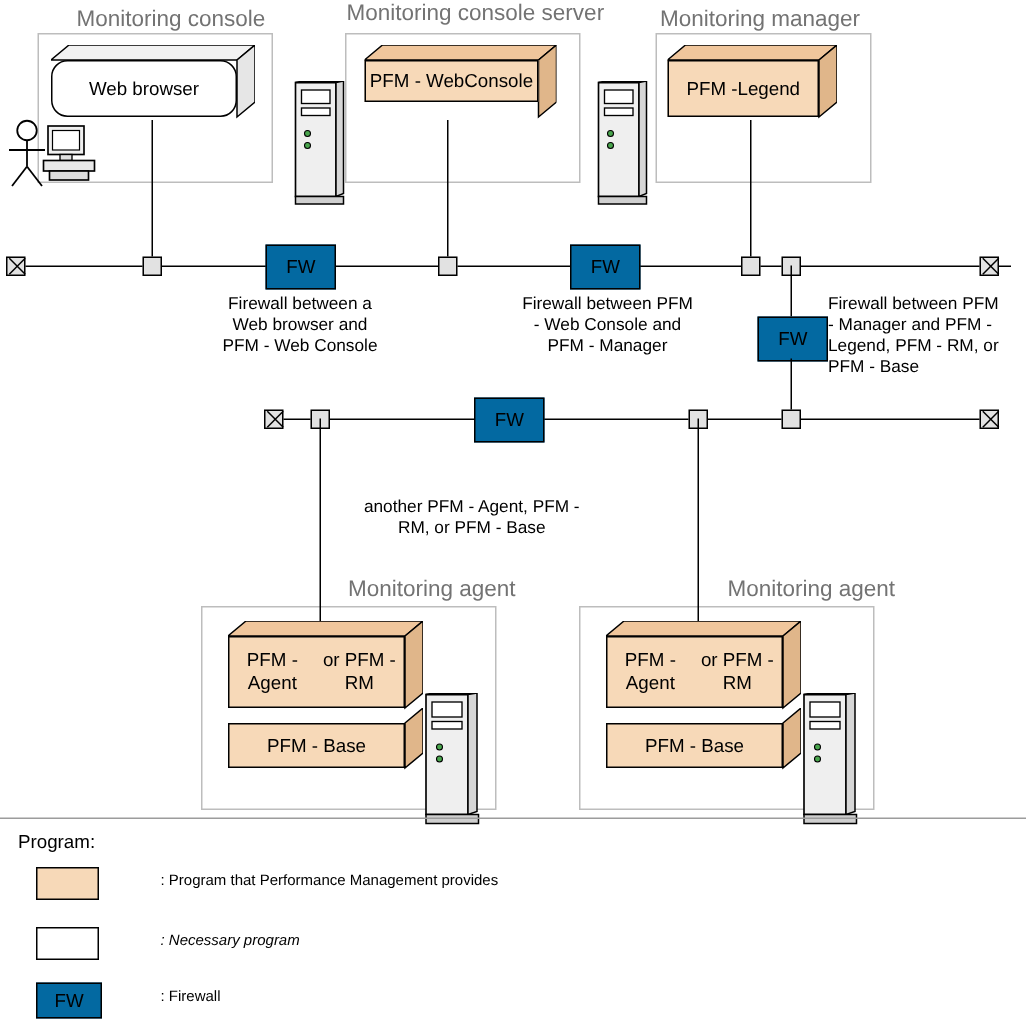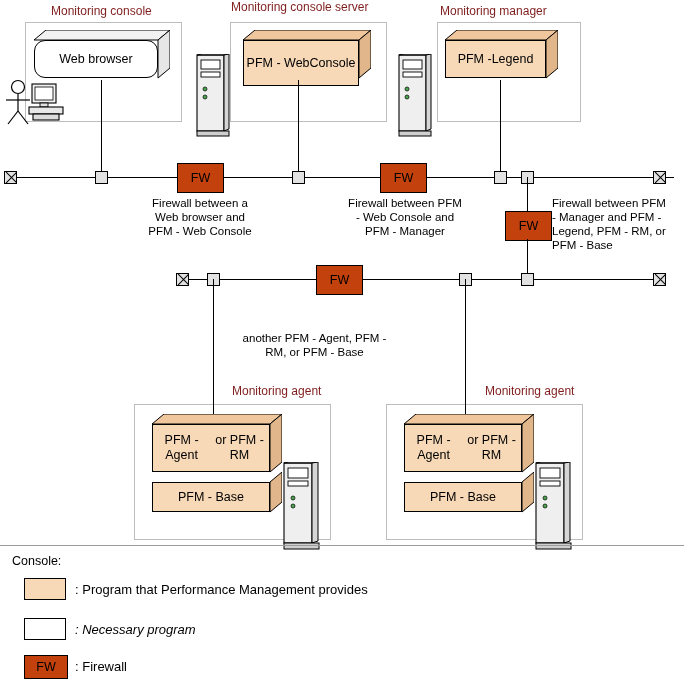--- a/index.html
+++ b/index.html
@@ -12,22 +12,22 @@
     height: 680px;
     position: relative;
     font-family: "Liberation Sans", sans-serif;
     font-size: 12px;
     color: #000;
     overflow: hidden;
   }
   .abs { position: absolute; }
   .lbl {
     position: absolute;
-    font-size: 12px;
-    color: #7f1d1d;
+    font-size: 15px;
+    color: #737373;
     white-space: nowrap;
   }
   .caption {
     position: absolute;
     font-size: 11.5px;
     line-height: 14px;
     color: #000;
     text-align: center;
   }
   .group-box {
@@ -55,21 +55,21 @@
   }
   .box3d .top {
     position: absolute;
     top: 0;
     left: 0;
   }
   .white .front { background: #ffffff; border-radius: 11px; }
   .fw {
     position: absolute;
     border: 1px solid #000;
-    background: #c2410c;
+    background: #0369a1;
     font-size: 12.5px;
     font-weight: normal;
     display: flex;
     align-items: center;
     justify-content: center;
     color: #000;
   }
   .node {
     position: absolute;
     width: 13px;
@@ -111,22 +111,23 @@
     position: absolute;
     font-size: 12.5px;
   }
   .legend-box {
     position: absolute;
     border: 1px solid #000;
     box-sizing: border-box;
   }
   .legend-text {
     position: absolute;
-    font-size: 13px;
+    font-size: 10px;
     white-space: nowrap;
+    margin-left: 32px;
   }
   .sep {
     position: absolute;
     background: #9c9c9c;
     height: 1px;
   }
 </style>
 </head>
 <body>
 
@@ -186,21 +187,21 @@
   <circle cx="9" cy="35" r="2" fill="#49a54d" stroke="#000" stroke-width="0.7"></circle>
   <circle cx="9" cy="43" r="2" fill="#49a54d" stroke="#000" stroke-width="0.7"></circle>
   <rect x="1" y="77" width="32" height="5" fill="#cfcfcf" stroke="#000" stroke-width="1"></rect>
 </svg>
 
 <div class="box3d" style="left:243px; top:30px; width:128px; height:50px;">
   <svg class="top" width="128" height="50" viewBox="0 0 128 50">
     <polygon points="0,10 12,0 128,0 116,10" fill="#f0c69c" stroke="#000" stroke-width="1"></polygon>
     <polygon points="116,10 128,0 128,38 116,48" fill="#e0b68a" stroke="#000" stroke-width="1"></polygon>
   </svg>
-  <div class="front" style="width:116px; height:46px;">
+  <div class="front" style="width:116px; height:28px;">
     <span>PFM - Web</span>
       <br>
       <span>Console</span>
   </div>
 </div>
 
 <div class="box3d" style="left:445px; top:30px; width:113px; height:50px;">
   <svg class="top" width="113" height="50" viewBox="0 0 113 50">
     <polygon points="0,10 12,0 113,0 101,10" fill="#f0c69c" stroke="#000" stroke-width="1"></polygon>
     <polygon points="101,10 113,0 113,38 101,48" fill="#e0b68a" stroke="#000" stroke-width="1"></polygon>
@@ -323,21 +324,21 @@
   <polygon points="29,1 35,0 35,79 29,81" fill="#d6d6d6" stroke="#000" stroke-width="1"></polygon>
   <rect x="5" y="6" width="20" height="10" fill="#ffffff" stroke="#000" stroke-width="0.9"></rect>
   <rect x="5" y="19" width="20" height="5" fill="#ffffff" stroke="#000" stroke-width="0.9"></rect>
   <circle cx="10" cy="36" r="2" fill="#49a54d" stroke="#000" stroke-width="0.7"></circle>
   <circle cx="10" cy="44" r="2" fill="#49a54d" stroke="#000" stroke-width="0.7"></circle>
   <rect x="1" y="81" width="35" height="6" fill="#cfcfcf" stroke="#000" stroke-width="1"></rect>
 </svg>
 
 <div class="sep" style="left:0px; top:545px; width:684px;"></div>
 
-<div class="legend-title" style="left:12px; top:554px;">Console:</div>
+<div class="legend-title" style="left:12px; top:554px;">Program:</div>
 
 <div class="legend-box" style="left:24px; top:578px; width:42px; height:22px; background:#f7d9b8;"></div>
 <div class="legend-text" style="left:75px; top:582px;">: Program that Performance Management provides</div>
 
 <div class="legend-box" style="left:24px; top:618px; width:42px; height:22px; background:#ffffff;"></div>
 <div class="legend-text" style="left:75px; top:622px;font-style:italic;">: Necessary program</div>
 
 <div class="fw" style="left:24px; top:655px; width:42px; height:22px;">FW</div>
 <div class="legend-text" style="left:75px; top:659px;">: Firewall</div>
 

